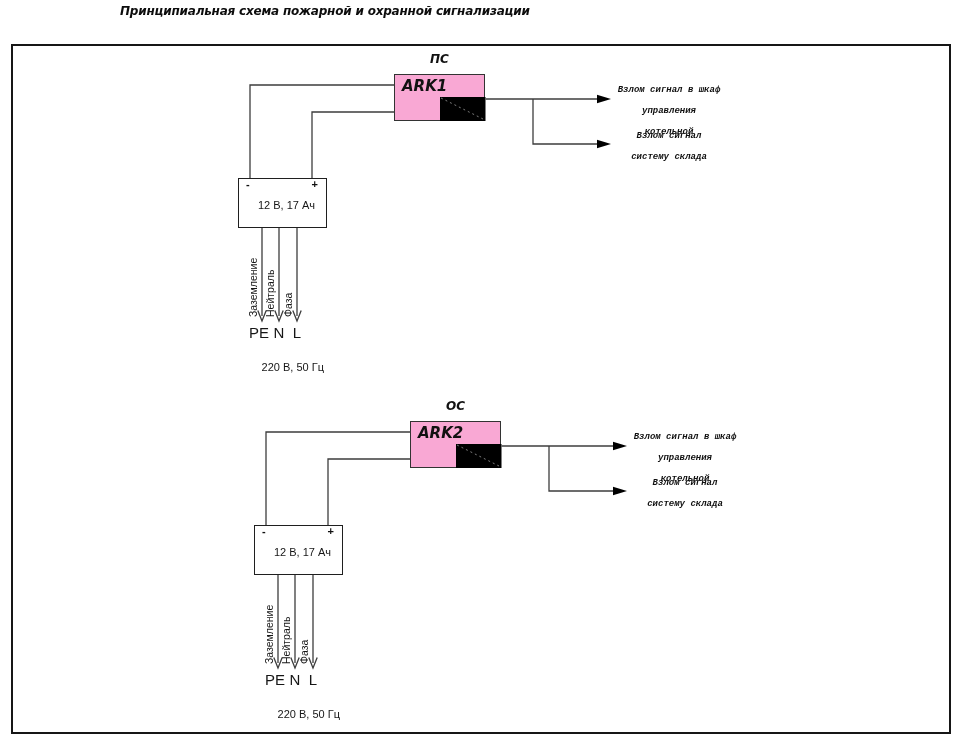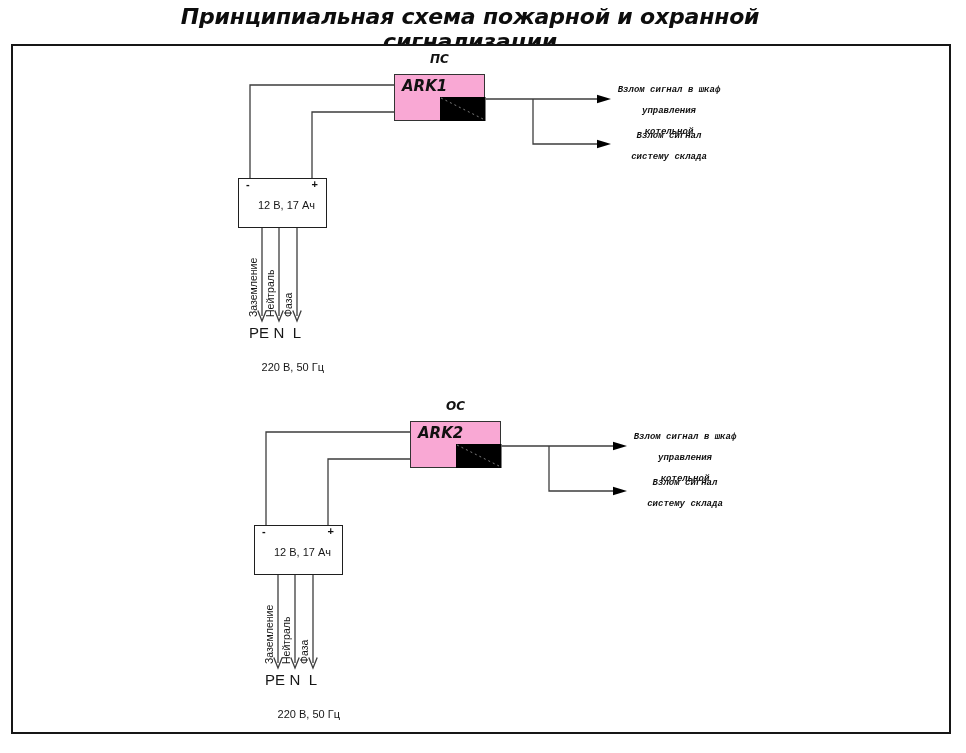--- a/index.html
+++ b/index.html
@@ -1,23 +1,23 @@
 <!DOCTYPE html>
 <html><head>
 <meta charset="utf-8">
 <style>
   html,body{margin:0;padding:0;background:#fff;}
   #canvas{
     position:relative;width:966px;height:753px;background:#ffffff;overflow:hidden;
     font-family:"Liberation Sans",sans-serif;color:#111;
   }
   .title{
-    position:absolute;left:120px;top:4px;width:700px;text-align:center;
+    position:absolute;left:120px;top:4px;width:700px;text-align:left;
     font-family:"DejaVu Sans",sans-serif;font-style:italic;font-weight:600;
-    font-size:22px;letter-spacing:-0.2px;color:#0d0d0d;
+    font-size:12px;letter-spacing:-0.2px;color:#0d0d0d;
   }
   .frame{
     position:absolute;left:11px;top:44px;width:936px;height:686px;
     border:2px solid #161616;background:#fff;
   }
   .block{position:absolute;left:0;top:0;width:786px;height:753px;}
   .block.b2{transform:translate(16px,347px);}
   
   .section-label{
     position:absolute;left:394px;top:52px;width:91px;text-align:center;

